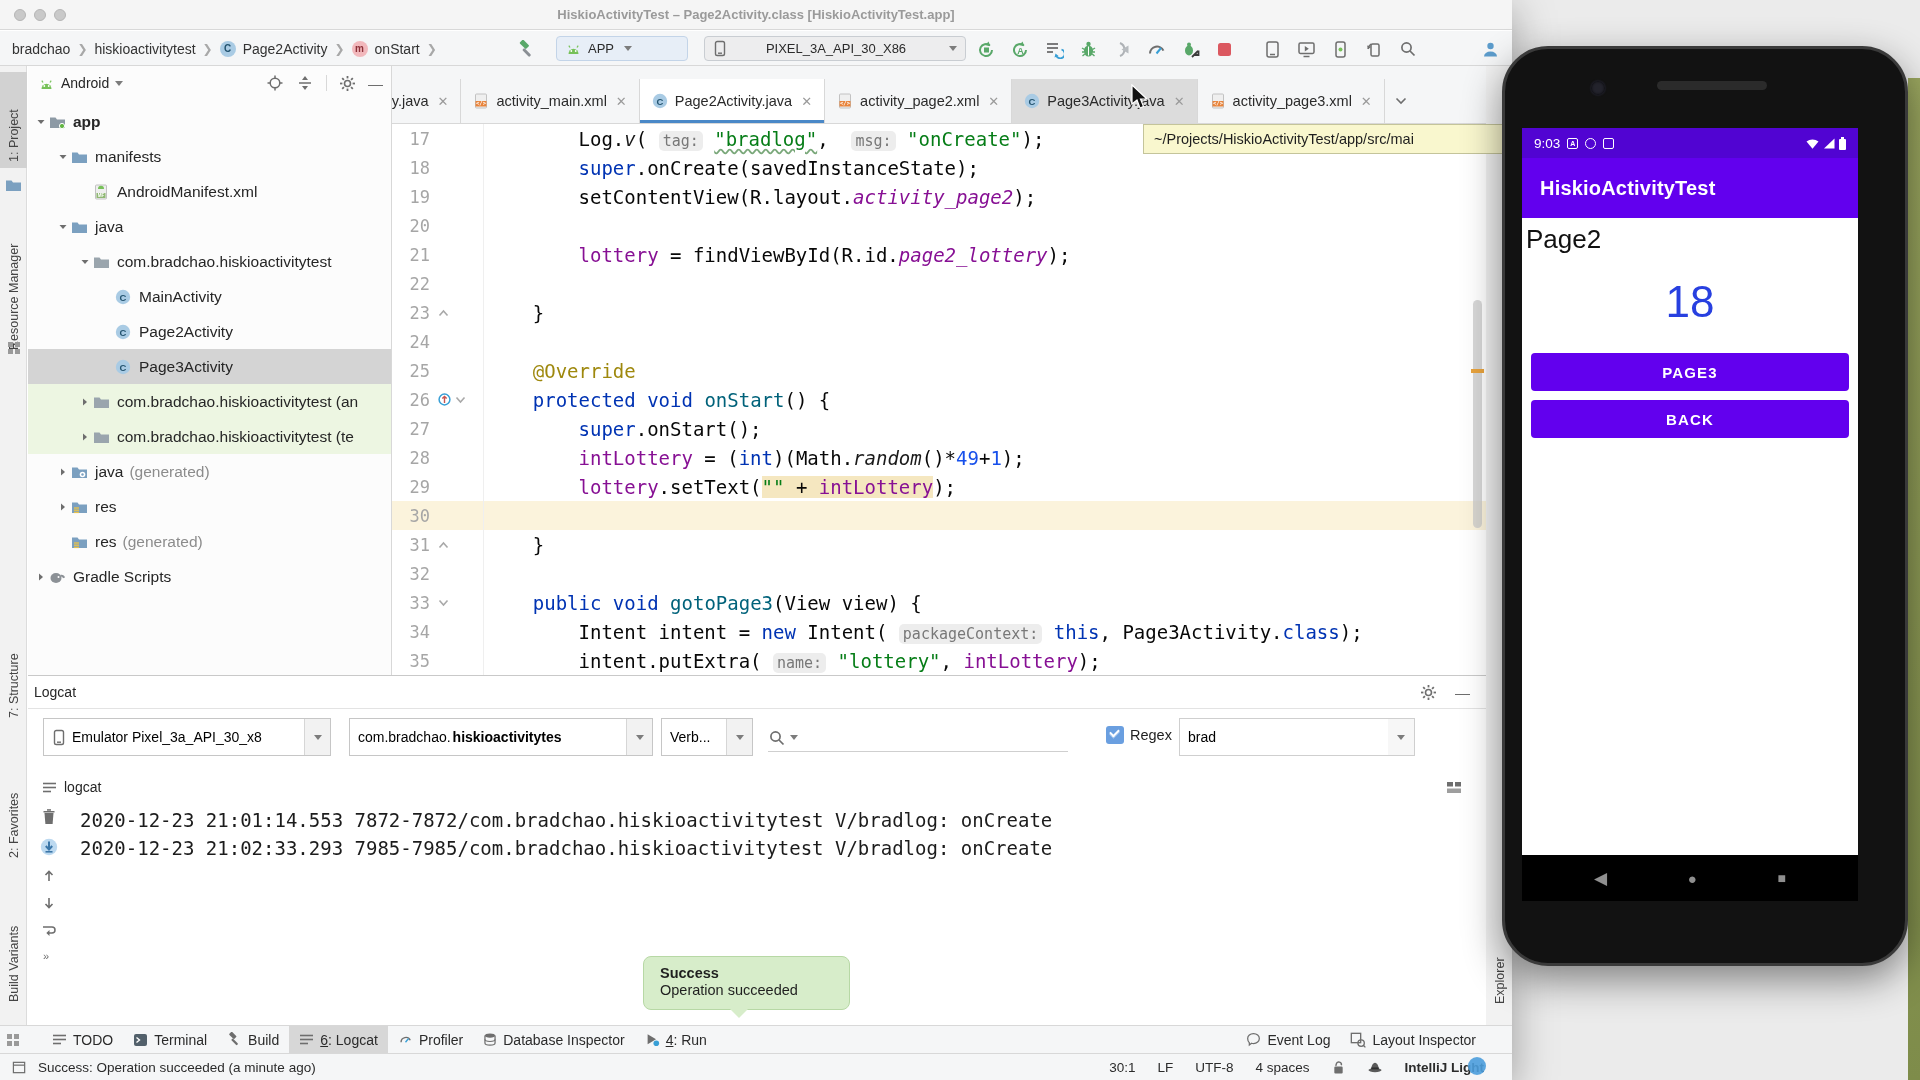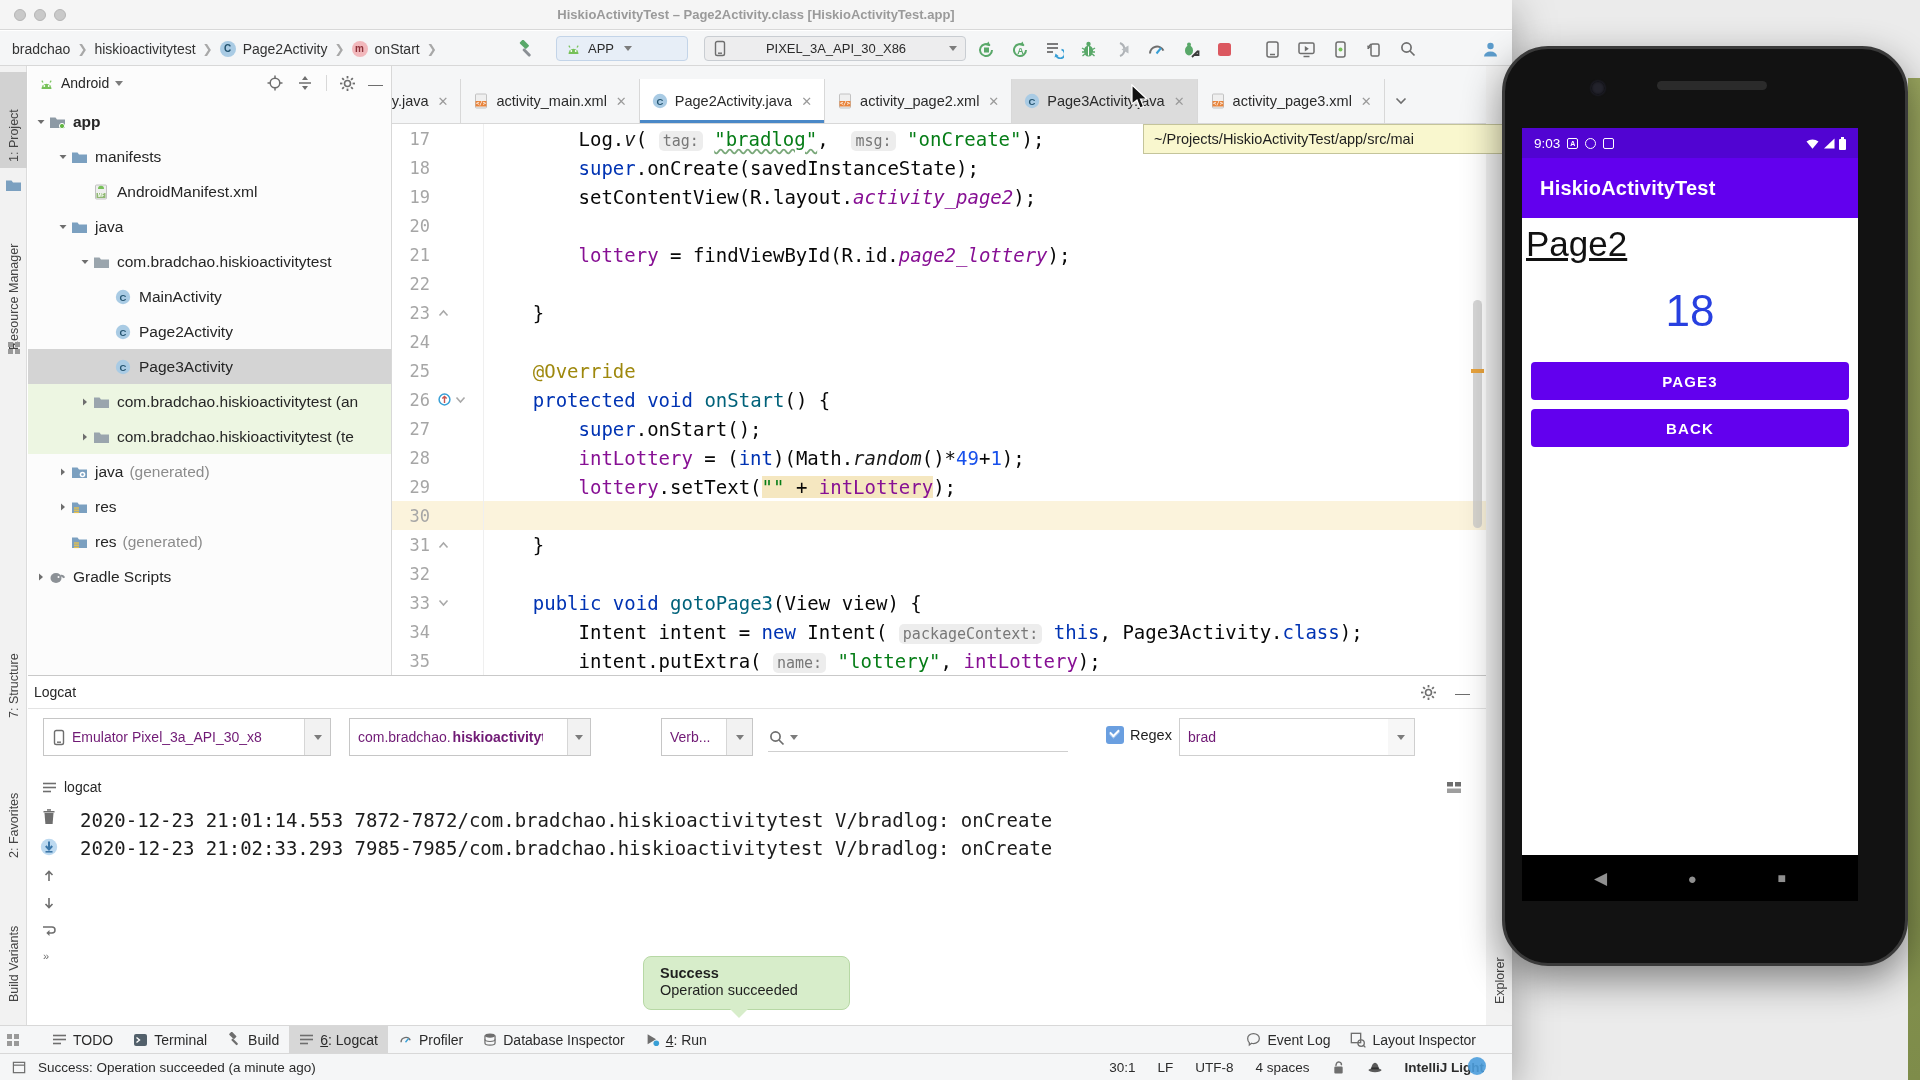--- a/index.html
+++ b/index.html
@@ -88,21 +88,21 @@
     border-radius:5px; opacity:.75; }
   #ed-mark { position:absolute; right:2px; top:245px; width:13px; height:4px; background:#e8a33d; }
   
   #logcat { position:absolute; left:28px; top:675px; width:1458px; height:350px; background:#fff;
     border-top:1px solid #c9c9c9; }
   #logcat-header { position:absolute; left:0; top:0; width:100%; height:33px; display:flex; align-items:center;
     padding-left:6px; font-size:14px; color:#262626; border-bottom:1px solid #e3e3e3; }
   #logcat-header-icons { position:absolute; right:16px; display:flex; gap:18px; align-items:center; }
   #filters { position:absolute; left:0; top:34px; width:100%; height:58px; display:flex; align-items:center; }
   .fcombo { height:38px; border:1px solid #c6c6c6; background:#fff; display:flex; align-items:center;
-    font-size:14px; color:#701a75; position:absolute; top:8px; }
+    font-size:14px; color:#000000; position:absolute; top:8px; }
   .fcombo .dd { width:26px; height:100%; border-left:1px solid #d6d6d6; background:#f2f2f2;
     display:flex; align-items:center; justify-content:center; }
   .fcombo .dd .arr, .mini-arr { width:0; height:0; border-left:4px solid transparent;
     border-right:4px solid transparent; border-top:5px solid #7c7c7c; }
   .fcombo .txt { padding:0 8px; display:flex; align-items:center; gap:6px; white-space:nowrap; overflow:hidden; }
   #regex-box { position:absolute; left:1078px; top:16px; display:flex; align-items:center; gap:6px; font-size:14.5px; color:#1f1f1f; }
   #regex-check { width:18px; height:18px; background:#6a9fe0; border-radius:3px; position:relative; }
   #regex-check::after { content:""; position:absolute; left:4px; top:3px; width:7px; height:4px;
     border-left:2.5px solid #fff; border-bottom:2.5px solid #fff; transform:rotate(-45deg);
     box-shadow:-1px 1px 0 rgba(255,255,255,.4); }
@@ -144,21 +144,21 @@
     background:#23232c; box-shadow:inset 0 0 3px #000, 0 0 2px #33334a; }
   #phone .speaker { position:absolute; left:152px; top:32px; width:110px; height:9px; border-radius:5px; background:#2b2b2b; }
   #screen { position:absolute; left:17px; top:79px; width:336px; height:773px; background:#fff; overflow:hidden; }
   #a-status { height:30px; display:flex; align-items:center; color:#fff; font-size:13.5px; padding:0 12px; gap:7px; }
   #a-status .sicons { margin-left:auto; display:flex; gap:4px; align-items:center; }
   .st-glyph { width:11px; height:11px; border:1.5px solid #fff; border-radius:2px; display:inline-flex;
     align-items:center; justify-content:center; font-size:7px; color:#fff; font-weight:700; }
   .st-glyph.round { border-radius:50%; }
   #a-appbar { height:60px; display:flex; align-items:center; padding-left:18px; color:#fff;
     font-size:20px; font-weight:600; letter-spacing:.2px; }
-  #a-page-label { font-size:35px; color:#111; padding:6px 0 0 4px;text-decoration:underline; }
+  #a-page-label { font-size:26px; color:#111; padding:6px 0 0 4px; }
   #a-value { text-align:center; font-size:44px; margin-top:22px; }
   .a-btn { margin:0 9px; height:38px; border-radius:4px; display:flex; align-items:center; justify-content:center;
     color:#fff; font-size:15px; font-weight:700; letter-spacing:1.2px; cursor:default; }
   #a-btn-page3 { margin-top:26px; }
   #a-btn-back { margin-top:9px; }
   #a-nav { position:absolute; left:0; bottom:0; width:100%; height:46px; background:#000; display:flex;
     align-items:center; justify-content:space-between; padding:0 72px; }
   #a-nav .nv { color:#8f8f8f; font-size:17px; }
   svg { display:block; }
 </style>
@@ -742,21 +742,21 @@
                 <rect x="2.5" y="1.5" width="9" height="14" rx="1.8" fill="none" stroke="#6e6e6e" stroke-width="1.4"></rect>
                 <rect x="5" y="12.5" width="4" height="1.4" fill="#6e6e6e"></rect>
               </svg>
             </span>
             <span>Emulator Pixel_3a_API_30_x8</span>
           </span>
         <span class="dd" style="margin-left:auto">
             <span class="arr"></span>
           </span>
       </div>
-      <div class="fcombo" style="left:321px; width:242px;gap:24px;">
+      <div class="fcombo" style="left:321px; width:304px;gap:24px;">
         <span class="txt">
             <span>com.bradchao.</span>
             <b style="margin-left:-4px">hiskioactivitytes</b>
           </span>
         <span class="dd" style="margin-left:auto">
             <span class="arr"></span>
           </span>
       </div>
       <div class="fcombo" style="left:633px; width:92px;">
         <span class="txt">Verb...</span>

